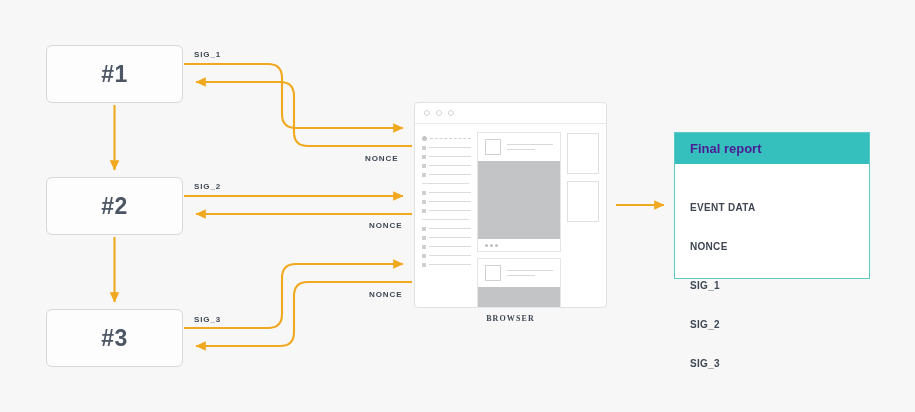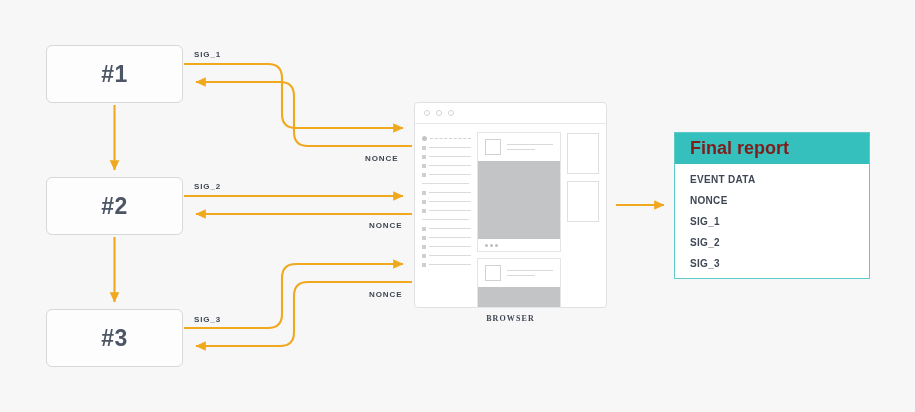--- a/index.html
+++ b/index.html
@@ -210,33 +210,34 @@
   }
   #report-header {
     background: #35bfbd;
     height: 31px;
     display: flex;
     align-items: center;
     padding-left: 15px;
     box-sizing: border-box;
   }
   #report-title {
-    color: #7f1d1d;
-    font-size: 18px;
+    color: #4c1d95;
+    font-size: 13px;
     font-weight: 700;
   }
   #report-items {
     padding: 10px 0 0 15px;
   }
   .report-item {
     font-size: 10px;
     font-weight: 700;
     color: #3f4754;
     letter-spacing: 0.3px;
     margin-bottom: 10px;
+    margin-top: 28px;
   }
 </style>
 </head>
 <body>
 
 <div id="stage">
 
   <svg id="connectors" viewBox="0 0 915 412" width="915" height="412" xmlns="http://www.w3.org/2000/svg">
     <defs>
       <marker id="arrow-right" viewBox="0 0 10 10" refX="8.5" refY="5" markerWidth="5.5" markerHeight="5.5" orient="auto-start-reverse">

